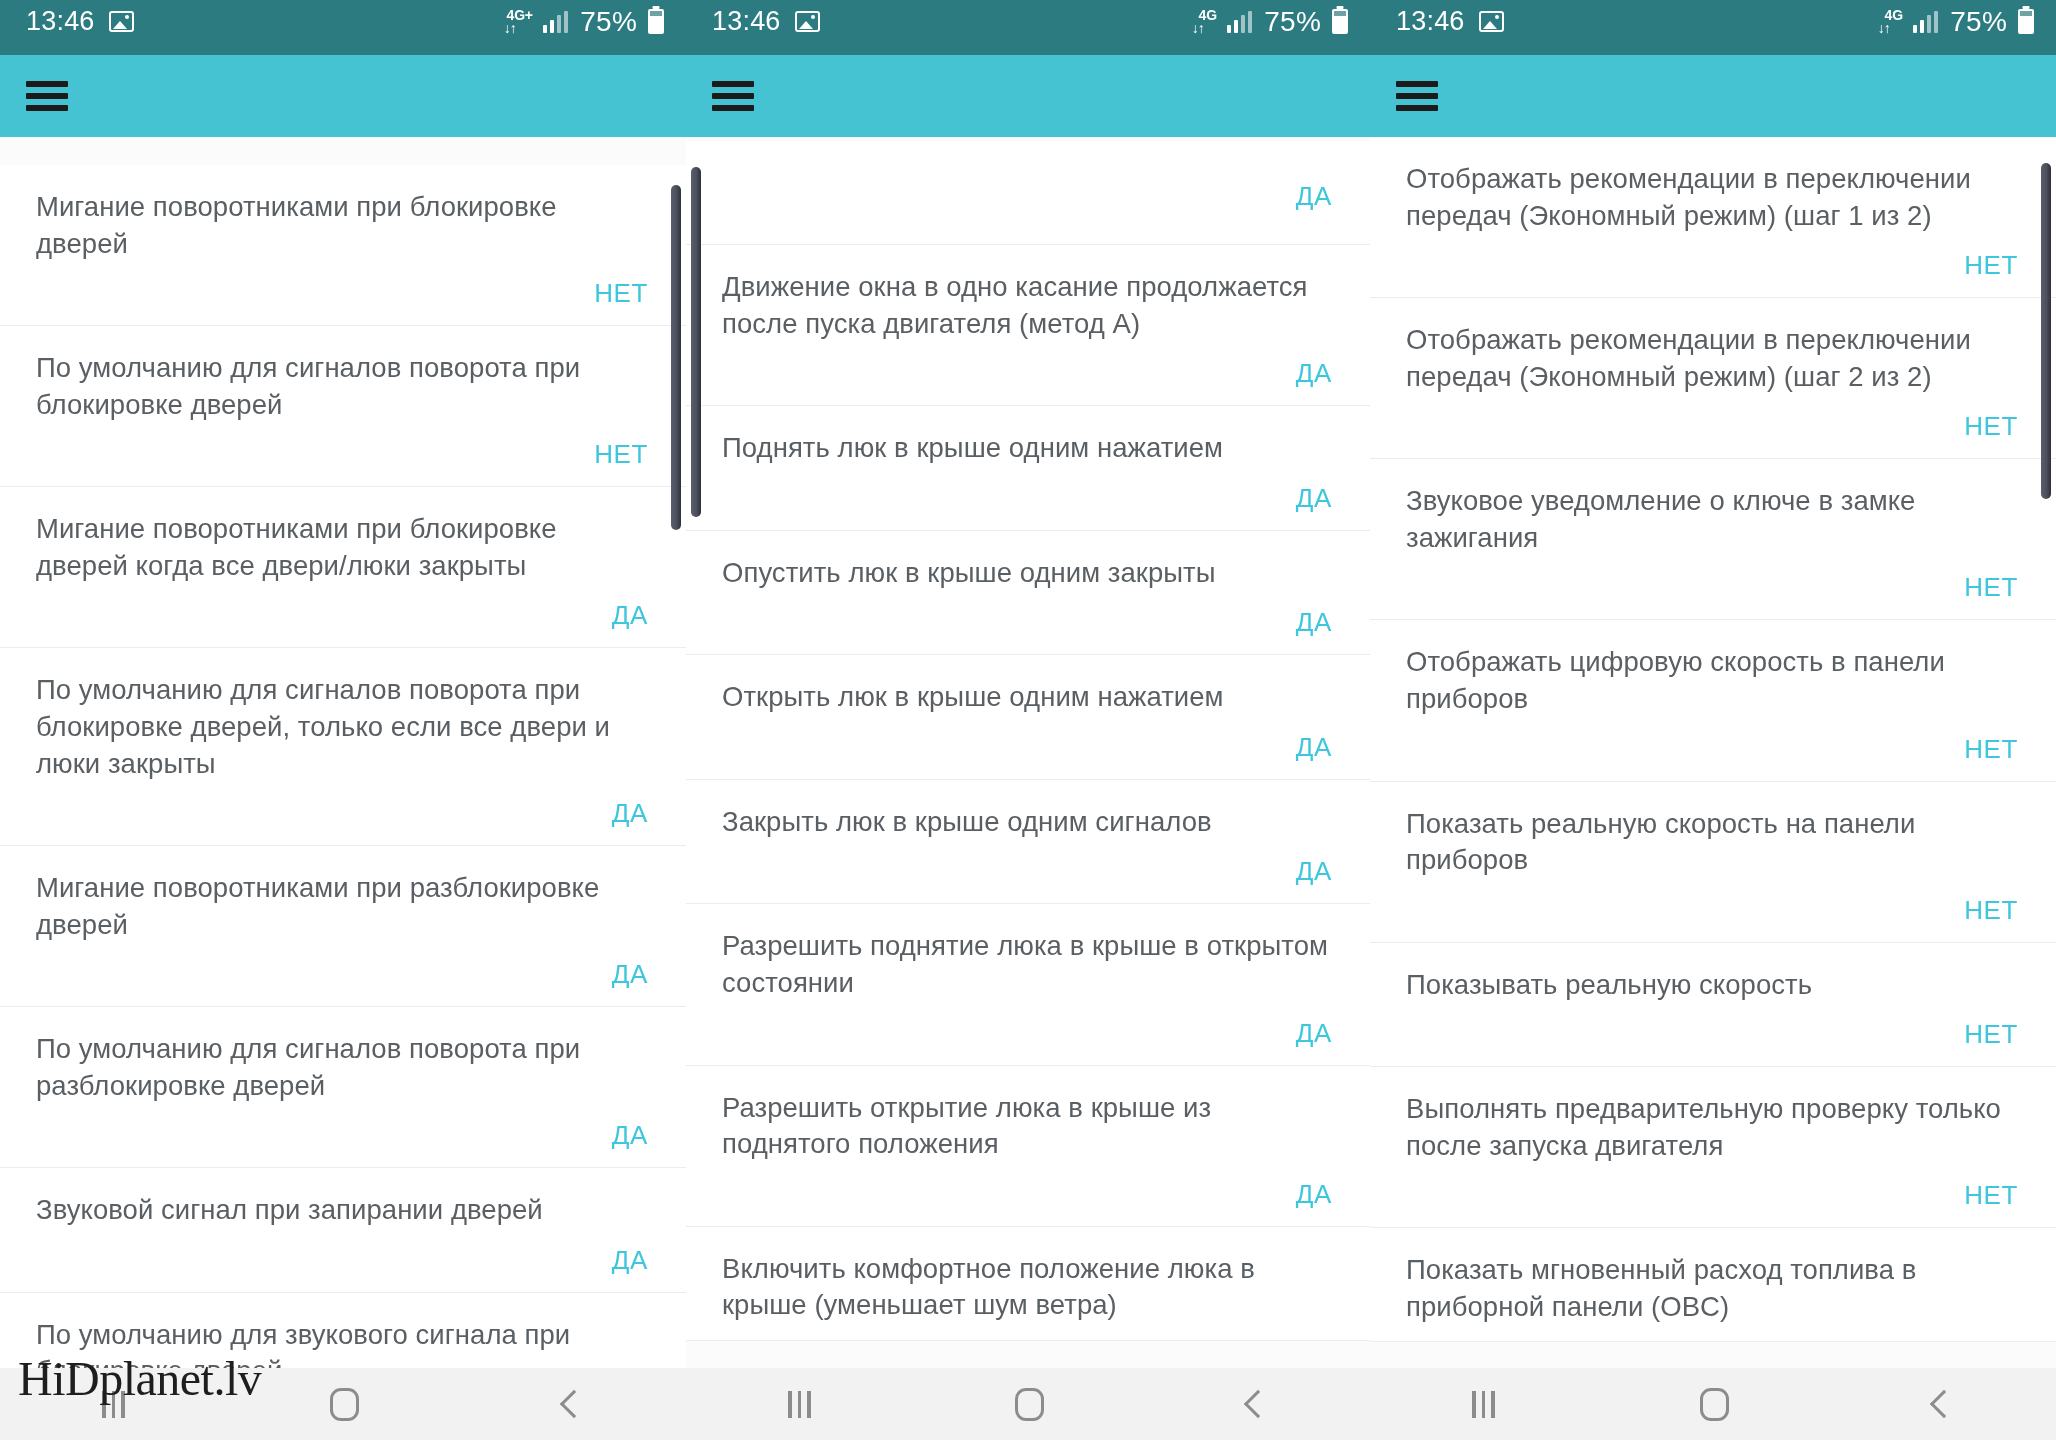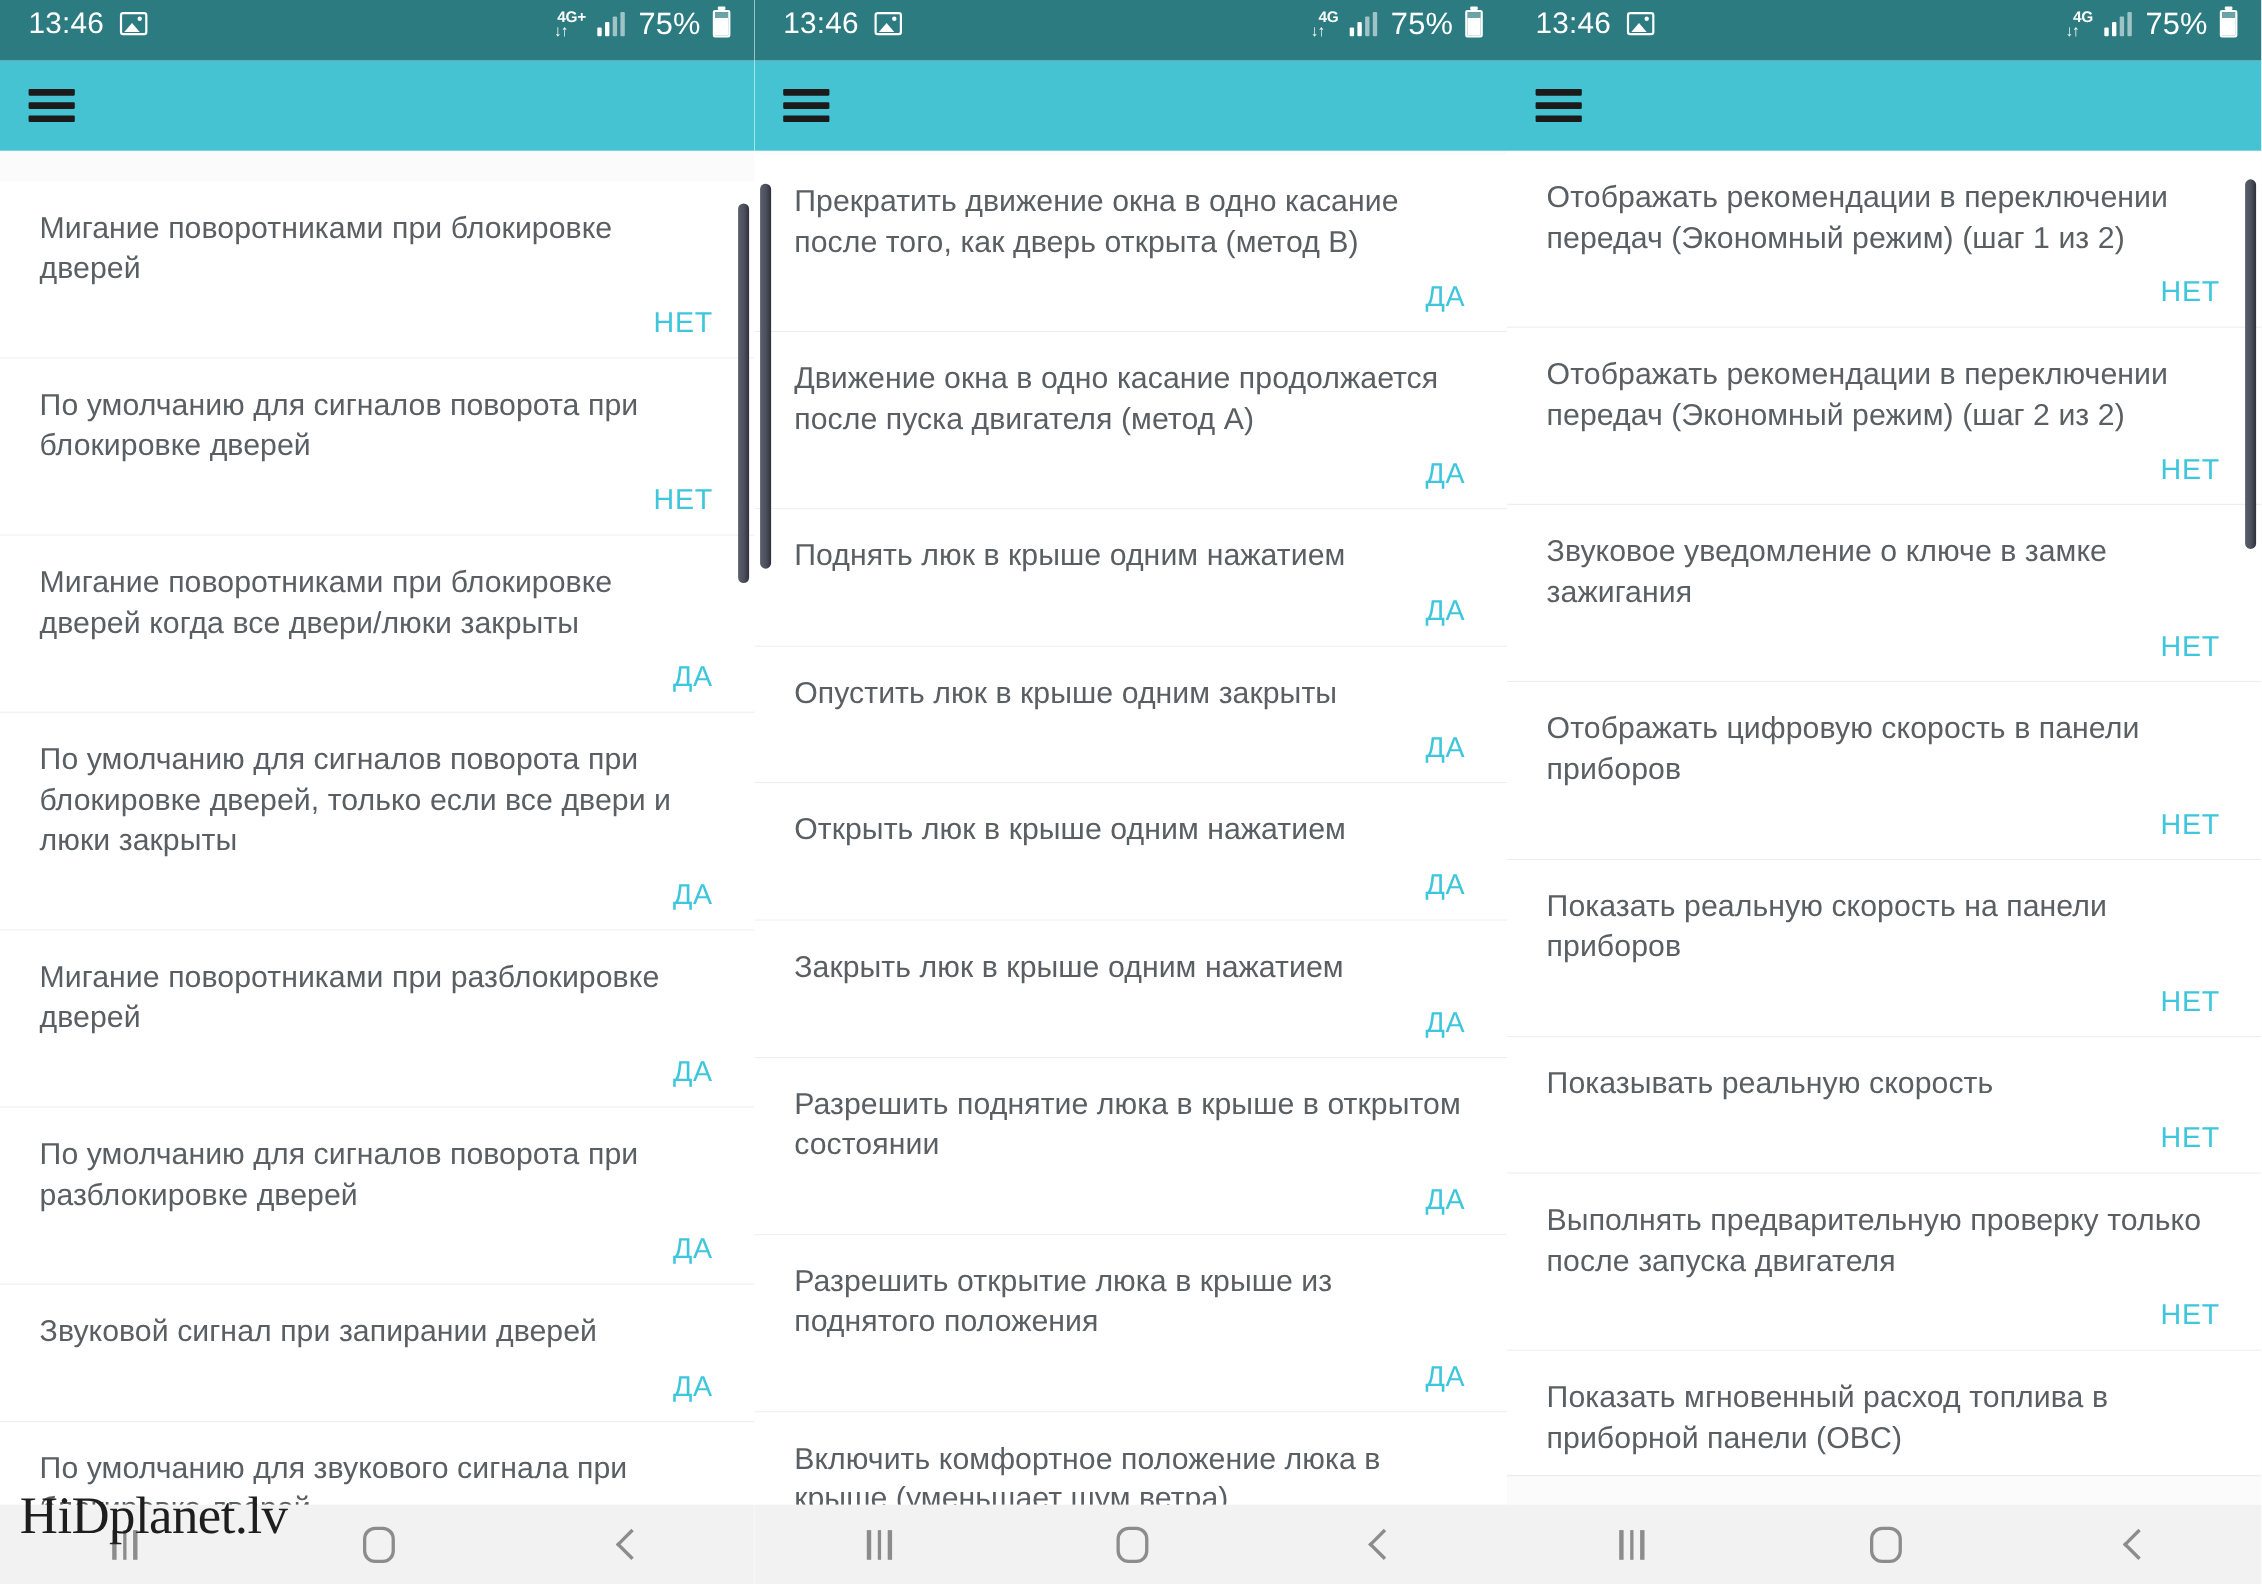--- a/index.html
+++ b/index.html
@@ -325,41 +325,40 @@
       <div class="appbar">
         <div class="hamburger">
           <span></span>
           <span></span>
           <span></span>
         </div>
       </div>
       <div class="listwrap">
         <div class="list">
           <div class="row">
-            <div class="row-label">Прекратить движение окна в одно касание после того, как дверь открыта (метод B)</div>
             <div class="row-value">ДА</div>
           </div>
           <div class="row">
             <div class="row-label">Движение окна в одно касание продолжается после пуска двигателя (метод A)</div>
             <div class="row-value">ДА</div>
           </div>
           <div class="row">
             <div class="row-label">Поднять люк в крыше одним нажатием</div>
             <div class="row-value">ДА</div>
           </div>
           <div class="row">
             <div class="row-label">Опустить люк в крыше одним закрыты</div>
             <div class="row-value">ДА</div>
           </div>
           <div class="row">
             <div class="row-label">Открыть люк в крыше одним нажатием</div>
             <div class="row-value">ДА</div>
           </div>
           <div class="row">
-            <div class="row-label">Закрыть люк в крыше одним нажатием</div>
+            <div class="row-label">Закрыть люк в крыше одним сигналов</div>
             <div class="row-value">ДА</div>
           </div>
           <div class="row">
             <div class="row-label">Разрешить поднятие люка в крыше в открытом состоянии</div>
             <div class="row-value">ДА</div>
           </div>
           <div class="row">
             <div class="row-label">Разрешить открытие люка в крыше из поднятого положения</div>
             <div class="row-value">ДА</div>
           </div>

